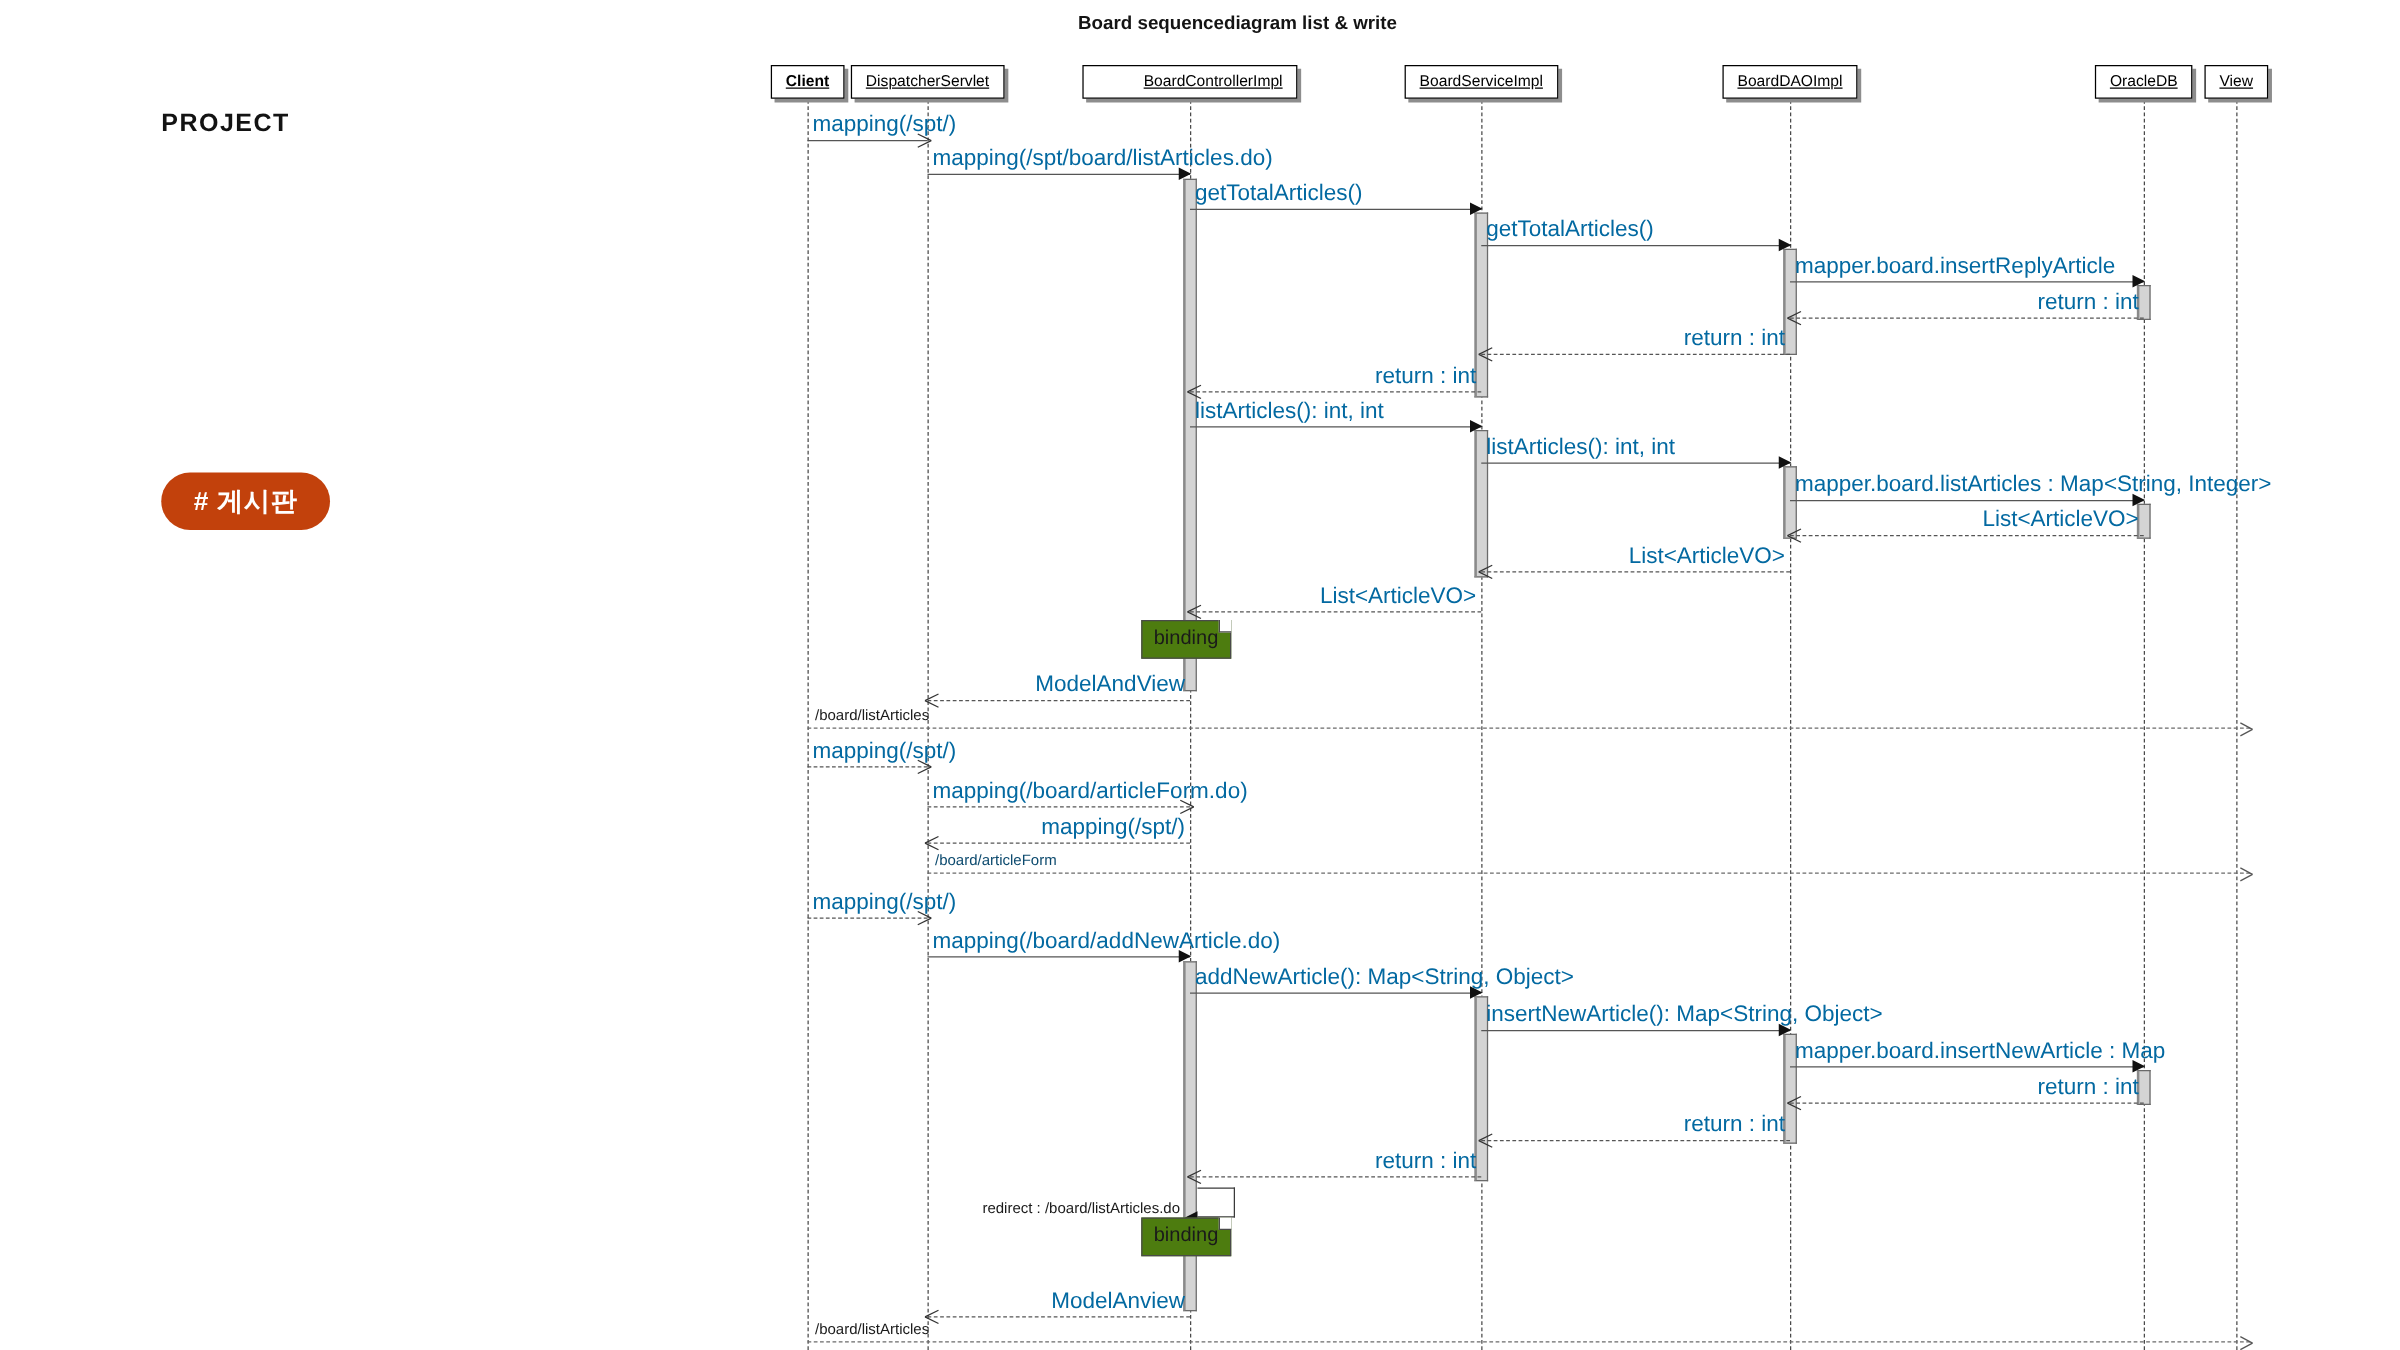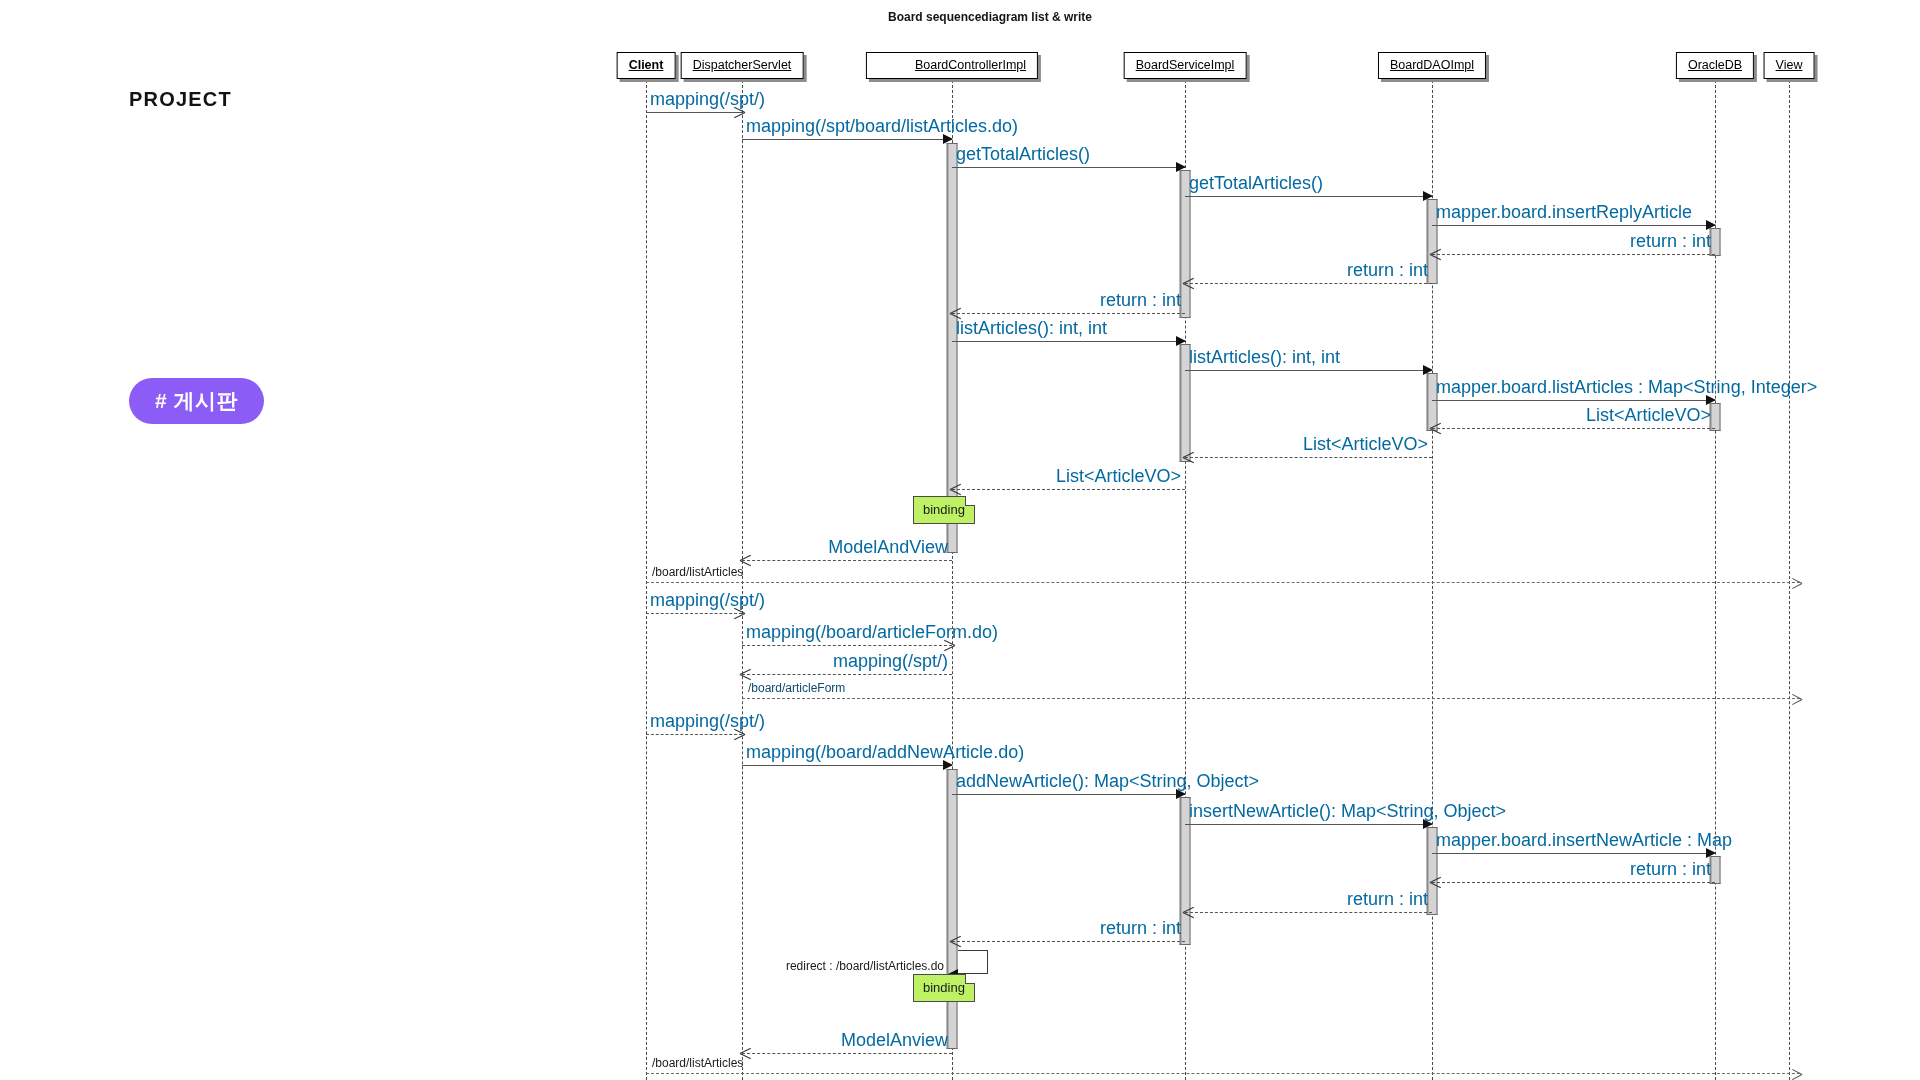--- a/index.html
+++ b/index.html
@@ -17,31 +17,31 @@
   #project-eyebrow {
     font-size:20px; font-weight:bold; letter-spacing:1.2px;
     color:#131313; margin:0 0 14px 0;
   }
   #project-title {
     font-size:56px; font-weight:bold; line-height:1.04;
     color:#2b54e8; letter-spacing:-1px; margin:0; white-space:pre-line;
   }
   #tag-badge {
     position:absolute; left:129px; top:378px;
-    background:#8b5cf6; color:#ffffff;
+    background:#c2410c; color:#ffffff;
     border-radius:999px; padding:9px 26px;
     font-size:21px; font-weight:bold; letter-spacing:.5px;
     display:inline-block;
   }
 
   
   #diagram { position:absolute; left:0; top:0; width:1920px; height:1080px; }
   #diagram-title {
     position:absolute; left:0; right:0; top:10px;
-    text-align:center; font-size:12px; font-weight:bold; color:#141414;
+    text-align:center; font-size:15px; font-weight:bold; color:#141414;
   }
   #diagram-title { left:640px; width:700px; }
 
   .lifeline {
     position:absolute; top:80px; width:0;
     border-left:1.4px dashed #4a4a4a;
   }
   .participant {
     position:absolute; transform:translateX(-50%);
     background:#ffffff; border:1.5px solid #000000;
@@ -119,23 +119,23 @@
     border-top:5.5px solid transparent;
     border-bottom:5.5px solid transparent;
     border-right:10px solid #111;
   }
   .selfcall-label {
     position:absolute; font-size:12px; color:#1a1a1a; white-space:nowrap;
     text-align:right;
   }
 
   .note {
-    position:absolute; background:#bef264;
+    position:absolute; background:#4d7c0f;
     border:1.3px solid #4a4a4a;
-    font-size:13px; color:#1a1a1a;
+    font-size:16px; color:#1a1a1a;
     padding:5px 9px 6px 9px; white-space:nowrap;
     text-align:center;
   }
   .note::after {
     content:""; position:absolute; right:-1px; top:-1px;
     width:9px; height:9px;
     background:#ffffff;
     border-left:1.3px solid #4a4a4a;
     border-bottom:1.3px solid #4a4a4a;
     transform:skewX(0deg);

